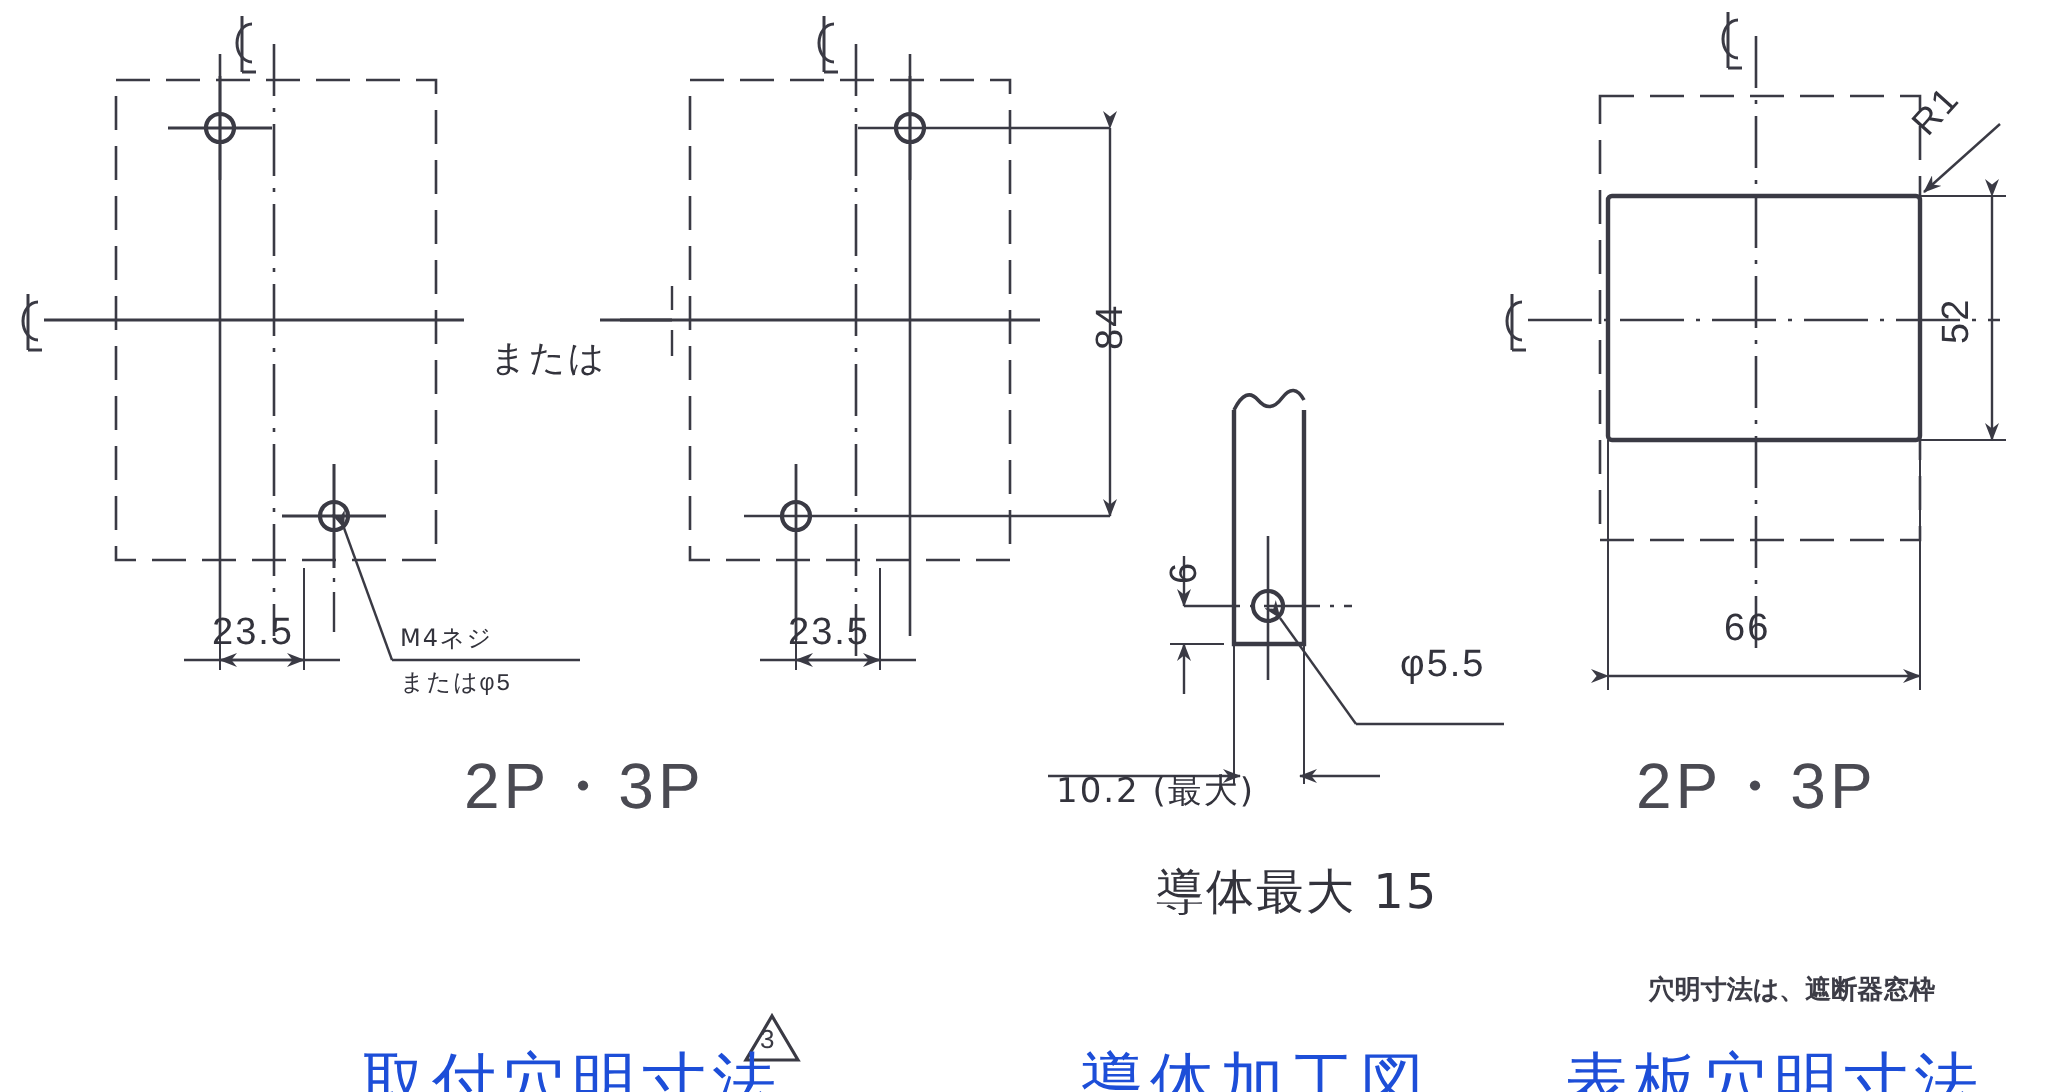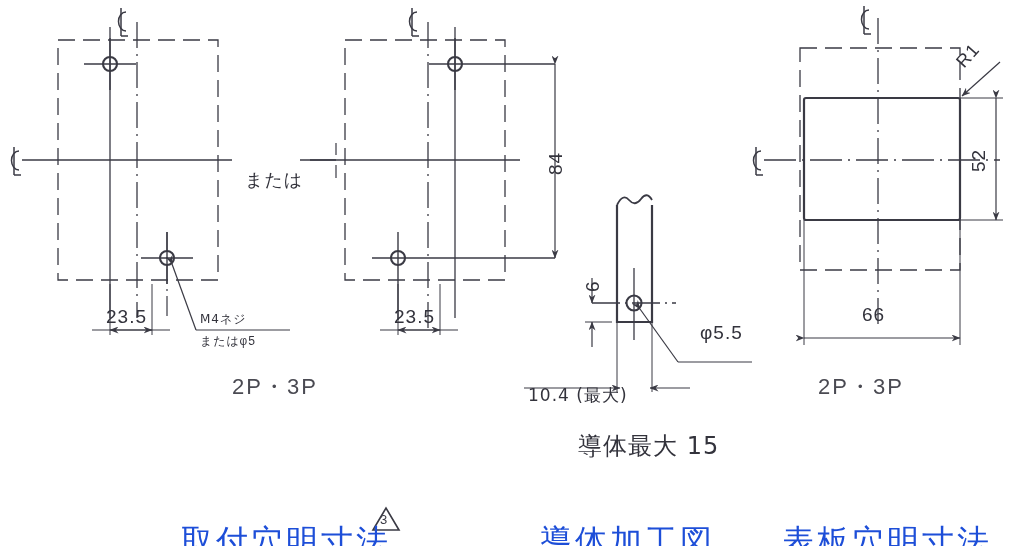--- a/index.html
+++ b/index.html
@@ -4,21 +4,21 @@
 <style>
   html,body{margin:0;padding:0;background:#ffffff;}
   body{width:1024px;height:546px;overflow:hidden;
        font-family:"Liberation Sans","DejaVu Sans",sans-serif;color:#2b2b33;}
   #sheet{position:relative;width:1024px;height:546px;background:#fff;}
   svg{display:block;}
   .txt{position:absolute;white-space:pre;color:#3a3a44;}
   .dim{font-size:19px;letter-spacing:1px;color:#33333c;}
   .jp{font-family:"DejaVu Sans",sans-serif;margin-top:20px;}
   .cap{font-size:32px;color:#1d4ed8;letter-spacing:3px;}
-  .pp{font-size:22px;color:#4a4a52;letter-spacing:2px;text-align:center;}
+  .pp{font-size:32px;color:#4a4a52;letter-spacing:2px;text-align:center;}
   .note{font-size:13px;line-height:19px;color:#3c3c46;text-align:center;
         font-weight:bold;letter-spacing:0px;}
   .lbl{font-size:12px;line-height:23px;color:#33333c;letter-spacing:1px;}
   .rot90{transform:rotate(-90deg);transform-origin:left top;}
   .small{font-size:12px;}
 </style>
 </head>
 <body>
 
 <div id="sheet">
@@ -186,36 +186,37 @@
   <div class="txt pp" style="left:232px;top:372px;">2P・3P</div>
 
   <div class="txt lbl jp" style="left:245px;top:148px;font-size:18px;">または</div>
 
   <div class="txt dim rot90" style="left:545px;top:175px;">84</div>
 
   <div class="txt dim" style="left:394px;top:306px;">23.5</div>
 
   <div class="txt dim rot90" style="left:582px;top:292px;">6</div>
 
-  <div class="txt dim jp" style="left:528px;top:364px;font-size:17px;">10.4 (最大)</div>
+  <div class="txt dim jp" style="left:528px;top:364px;font-size:17px;">10.2 (最大)</div>
 
   <div class="txt dim jp" style="left:578px;top:410px;font-size:24px;">導体最大 15</div>
 
   <div class="txt dim" style="left:700px;top:322px;">φ5.5</div>
 
   <div class="txt dim rot90" style="left:968px;top:172px;">52</div>
 
   <div class="txt dim" style="left:862px;top:304px;">66</div>
 
   <div class="txt dim" style="left:952px;top:58px;transform:rotate(-48deg);
               transform-origin:left top;font-size:18px;">R1</div>
 
   <div class="txt pp" style="left:818px;top:372px;">2P・3P</div>
 
   <div class="txt note jp" style="left:778px;top:428px;width:236px;">
+    <div>穴明寸法は、遮断器窓枠</div>
     
   </div>
 
   <div class="txt cap jp" style="left:181px;top:500px;">取付穴明寸法</div>
   <div class="txt small" style="left:380px;top:512px;font-size:13px;">3</div>
 
   <div class="txt cap jp" style="left:782px;top:500px;">表板穴明寸法</div>
 
   <div class="txt cap jp" style="left:540px;top:500px;">導体加工図</div>
 

